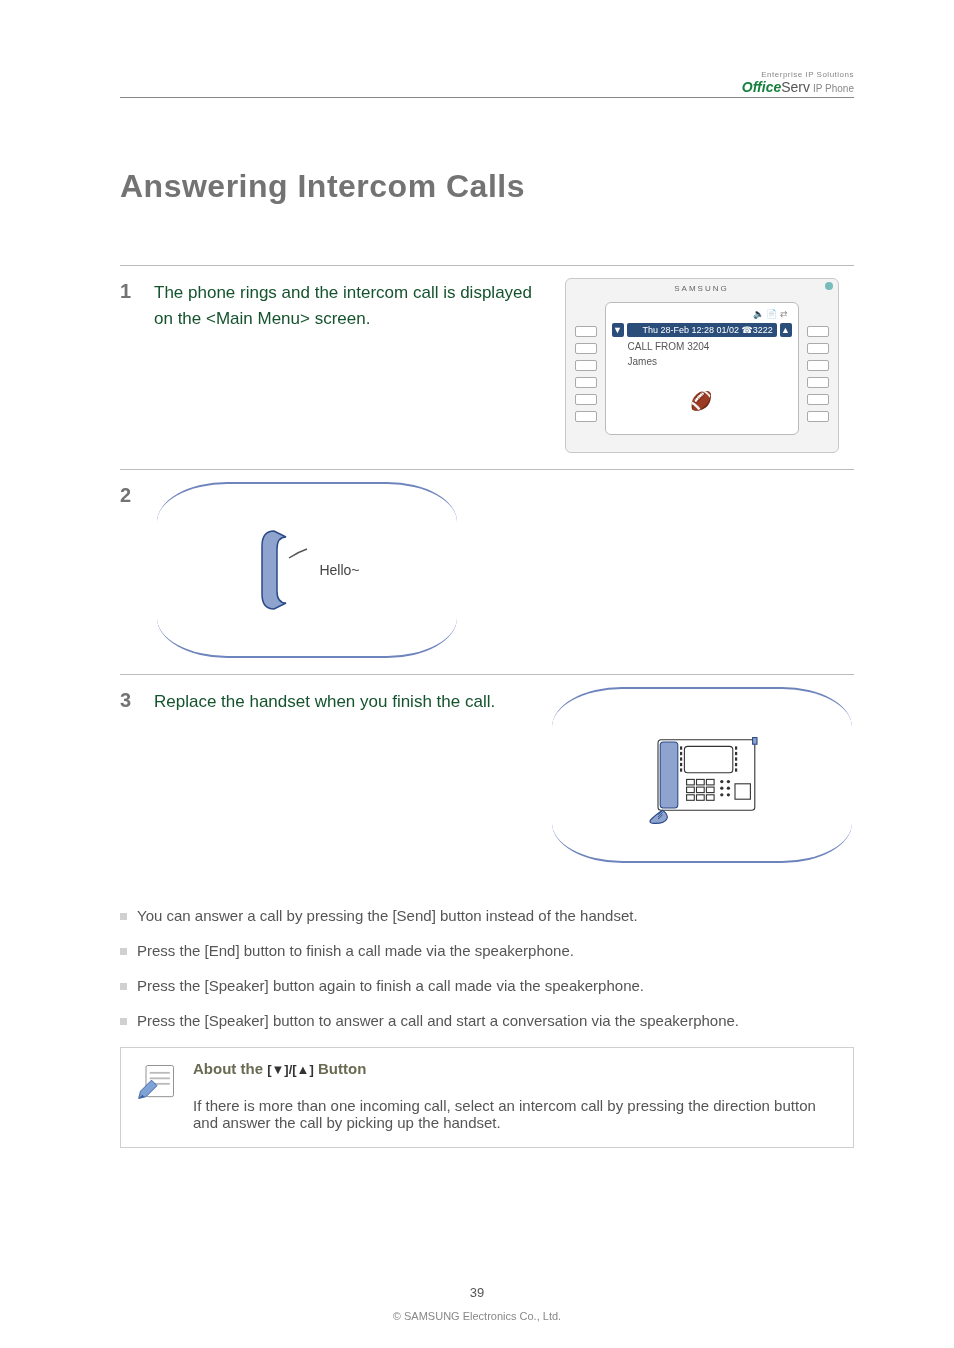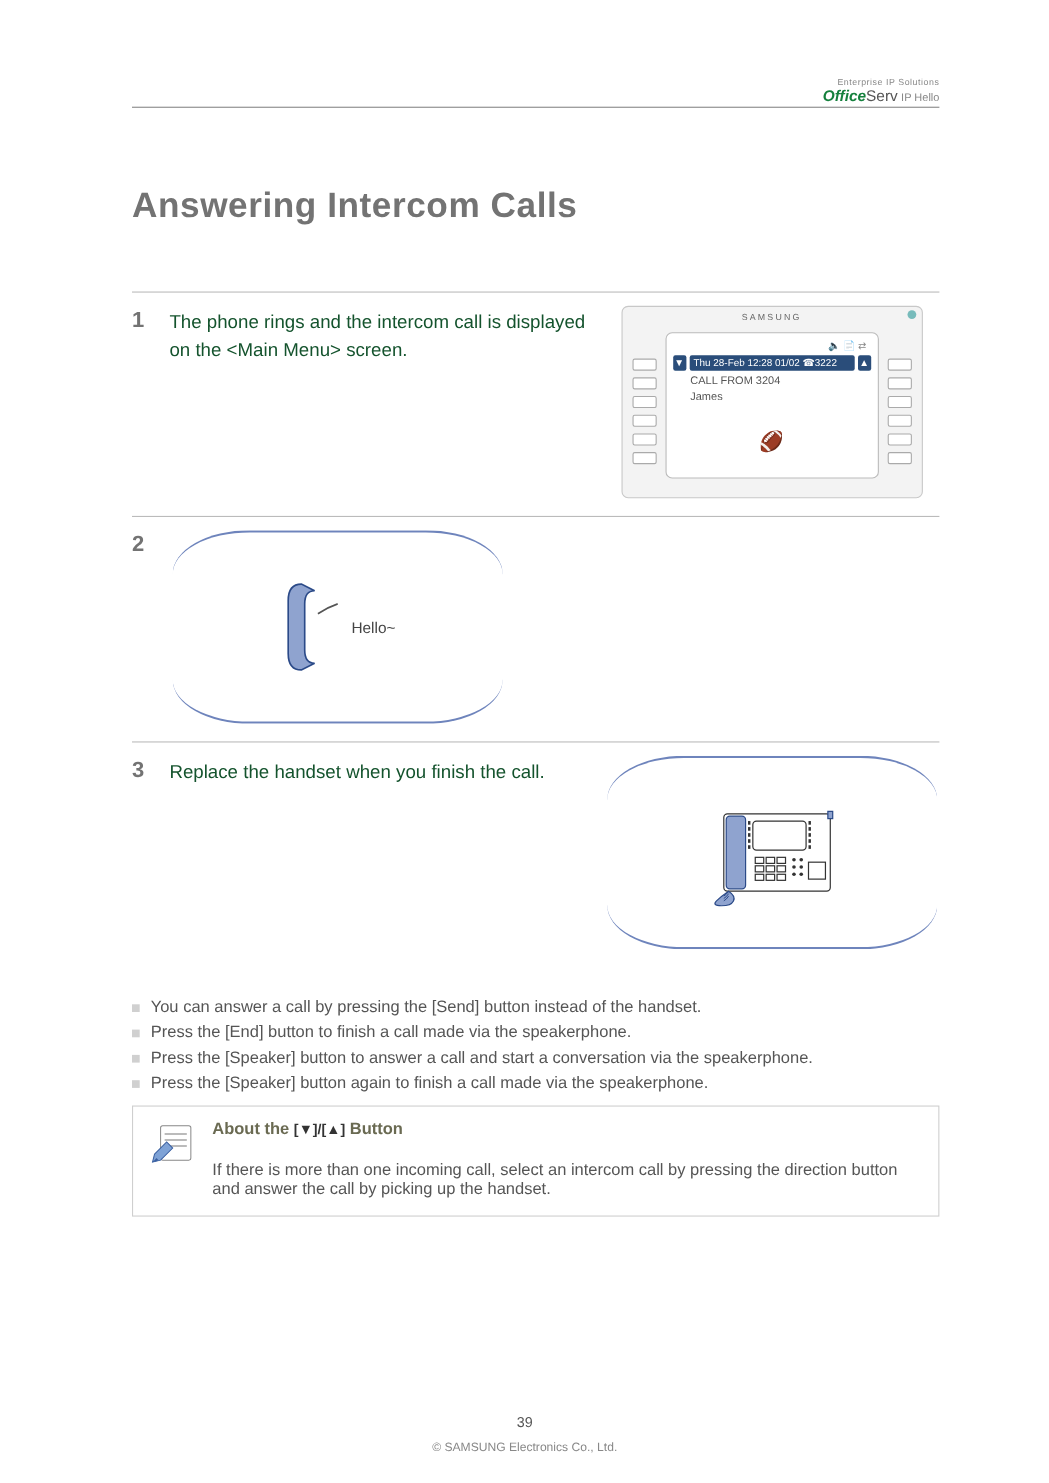--- a/index.html
+++ b/index.html
@@ -90,21 +90,21 @@
     position: absolute; top: 24px; left: 40px; right: 40px; bottom: 18px;
     background: #fff; border: 1px solid #bbb; border-radius: 6px;
     padding: 6px 6px 4px 6px;
     display: flex; flex-direction: column; gap: 4px;
   }
   .lcd-iconrow { display: flex; justify-content: flex-end; gap: 2px; font-size: 9px; color: #888; padding-right: 4px; }
   .lcd-hlrow { display: flex; align-items: center; gap: 3px; }
   .lcd-arrow { width: 12px; height: 14px; background: #2a4d7a; color: #fff; font-size: 9px; display: flex; align-items: center; justify-content: center; border-radius: 2px; }
   .lcd-hltext {
     flex: 1; background: #2a4d7a; color: #fff;
-    font-size: 9px; padding: 2px 4px; border-radius: 2px;
+    font-size: 9px; padding: 2px 16px; border-radius: 2px;
     white-space: nowrap; overflow: hidden;
   }
   .lcd-line { font-size: 10px; color: #555; padding-left: 16px; }
   .lcd-football {
     flex: 1; display: flex; align-items: center; justify-content: center;
     font-size: 18px; color: #a88a4a;
   }
 
   .curve-frame {
     width: 300px; height: 176px; position: relative;
@@ -116,21 +116,21 @@
   .curve-frame::before, .curve-frame::after {
     content: ""; position: absolute; top: -2px; bottom: -2px; width: 50px;
     border: 2px solid #6e84bc; border-top: none; border-bottom: none;
   }
   .curve-frame::before { left: -26px; border-right: none; border-radius: 50px/80px; }
   .curve-frame::after  { right: -26px; border-left: none; border-radius: 50px/80px; }
   .handset-svg { width: 60px; height: 90px; }
   .hello { font-size: 14px; color: #444; margin-left: 6px; }
 
   .bullets { margin: 28px 0 12px 0; }
-  .brow { display: flex; align-items: flex-start; gap: 10px; margin: 6px 0; }
+  .brow { display: flex; align-items: flex-start; gap: 10px; margin: 18px 0; }
   .bsq { width: 7px; height: 7px; background: #d0d0d0; margin-top: 6px; flex-shrink: 0; }
   .btext { font-size: 15px; color: #555; }
 
   .note-box {
     border: 1px solid #cfcfcf;
     padding: 12px 14px 16px 14px;
     display: flex; align-items: flex-start; gap: 14px;
     margin-top: 12px;
   }
   .note-icon { width: 44px; height: 44px; flex-shrink: 0; }
@@ -149,21 +149,21 @@
 </style>
 </head>
 <body>
 
 <div class="page">
 
   <div class="header">
     <div style="text-align:right;">
       <div class="brand-small">Enterprise IP Solutions</div>
       <span class="brand-main">
-        <span class="office">Office</span><span class="serv">Serv</span><span class="brand-sub">IP Hello</span>
+        <span class="office">Office</span><span class="serv">Serv</span><span class="brand-sub">IP Phone</span>
       </span>
     </div>
   </div>
 
   <div class="chapter">Answering Intercom Calls</div>
 
   <div class="steps">
 
     <div class="step-row">
       <div class="step-num">1</div>
@@ -278,25 +278,25 @@
     <div class="brow">
       <div class="bsq"></div>
       <div class="btext">You can answer a call by pressing the [Send] button instead of the handset.</div>
     </div>
     <div class="brow">
       <div class="bsq"></div>
       <div class="btext">Press the [End] button to finish a call made via the speakerphone.</div>
     </div>
     <div class="brow">
       <div class="bsq"></div>
-      <div class="btext">Press the [Speaker] button to answer a call and start a conversation via the speakerphone.</div>
+      <div class="btext">Press the [Speaker] button again to finish a call made via the speakerphone.</div>
     </div>
     <div class="brow">
       <div class="bsq"></div>
-      <div class="btext">Press the [Speaker] button again to finish a call made via the speakerphone.</div>
+      <div class="btext">Press the [Speaker] button to answer a call and start a conversation via the speakerphone.</div>
     </div>
   </div>
 
   <div class="note-box">
     <svg class="note-icon" viewBox="0 0 48 48">
       <rect x="12" y="6" width="30" height="34" rx="2" fill="#fff" stroke="#888"></rect>
       <line x1="16" y1="14" x2="38" y2="14" stroke="#bbb" stroke-width="2"></line>
       <line x1="16" y1="20" x2="38" y2="20" stroke="#bbb" stroke-width="2"></line>
       <line x1="16" y1="26" x2="38" y2="26" stroke="#bbb" stroke-width="2"></line>
       <path d="M6 34 L18 22 L24 28 L12 40 L4 42 Z" fill="#7ea2d6" stroke="#3a5fa0"></path>

